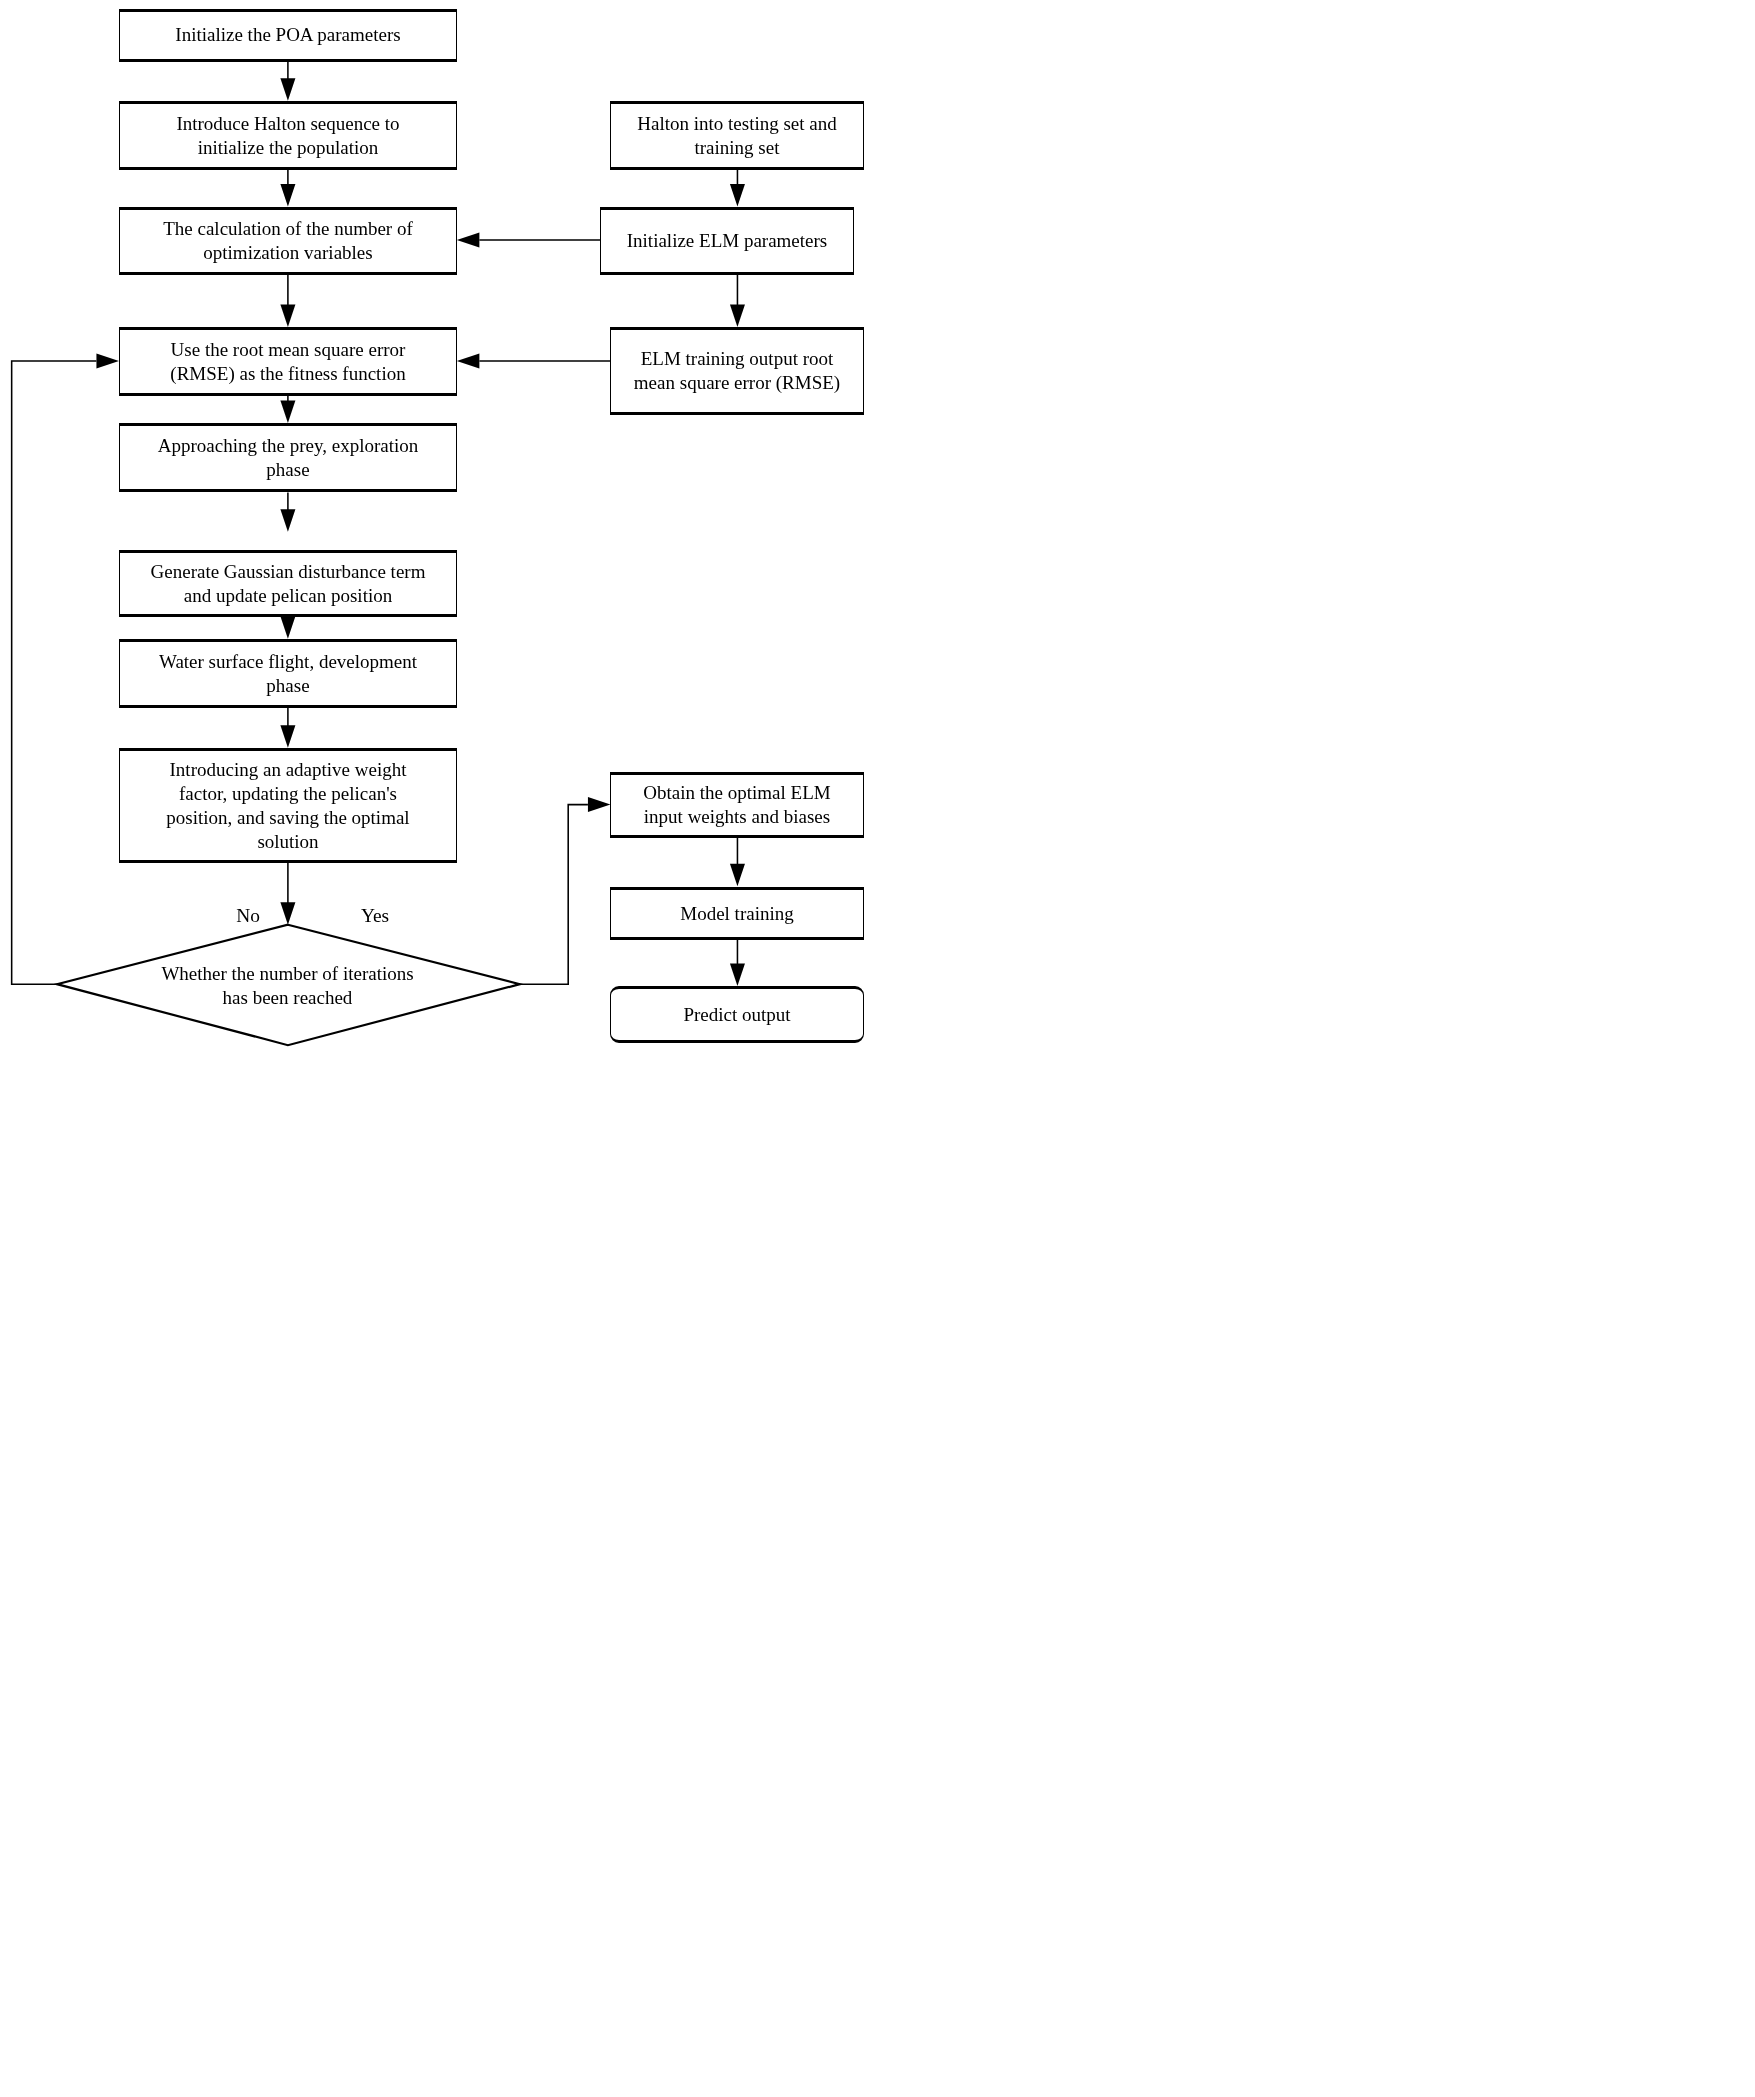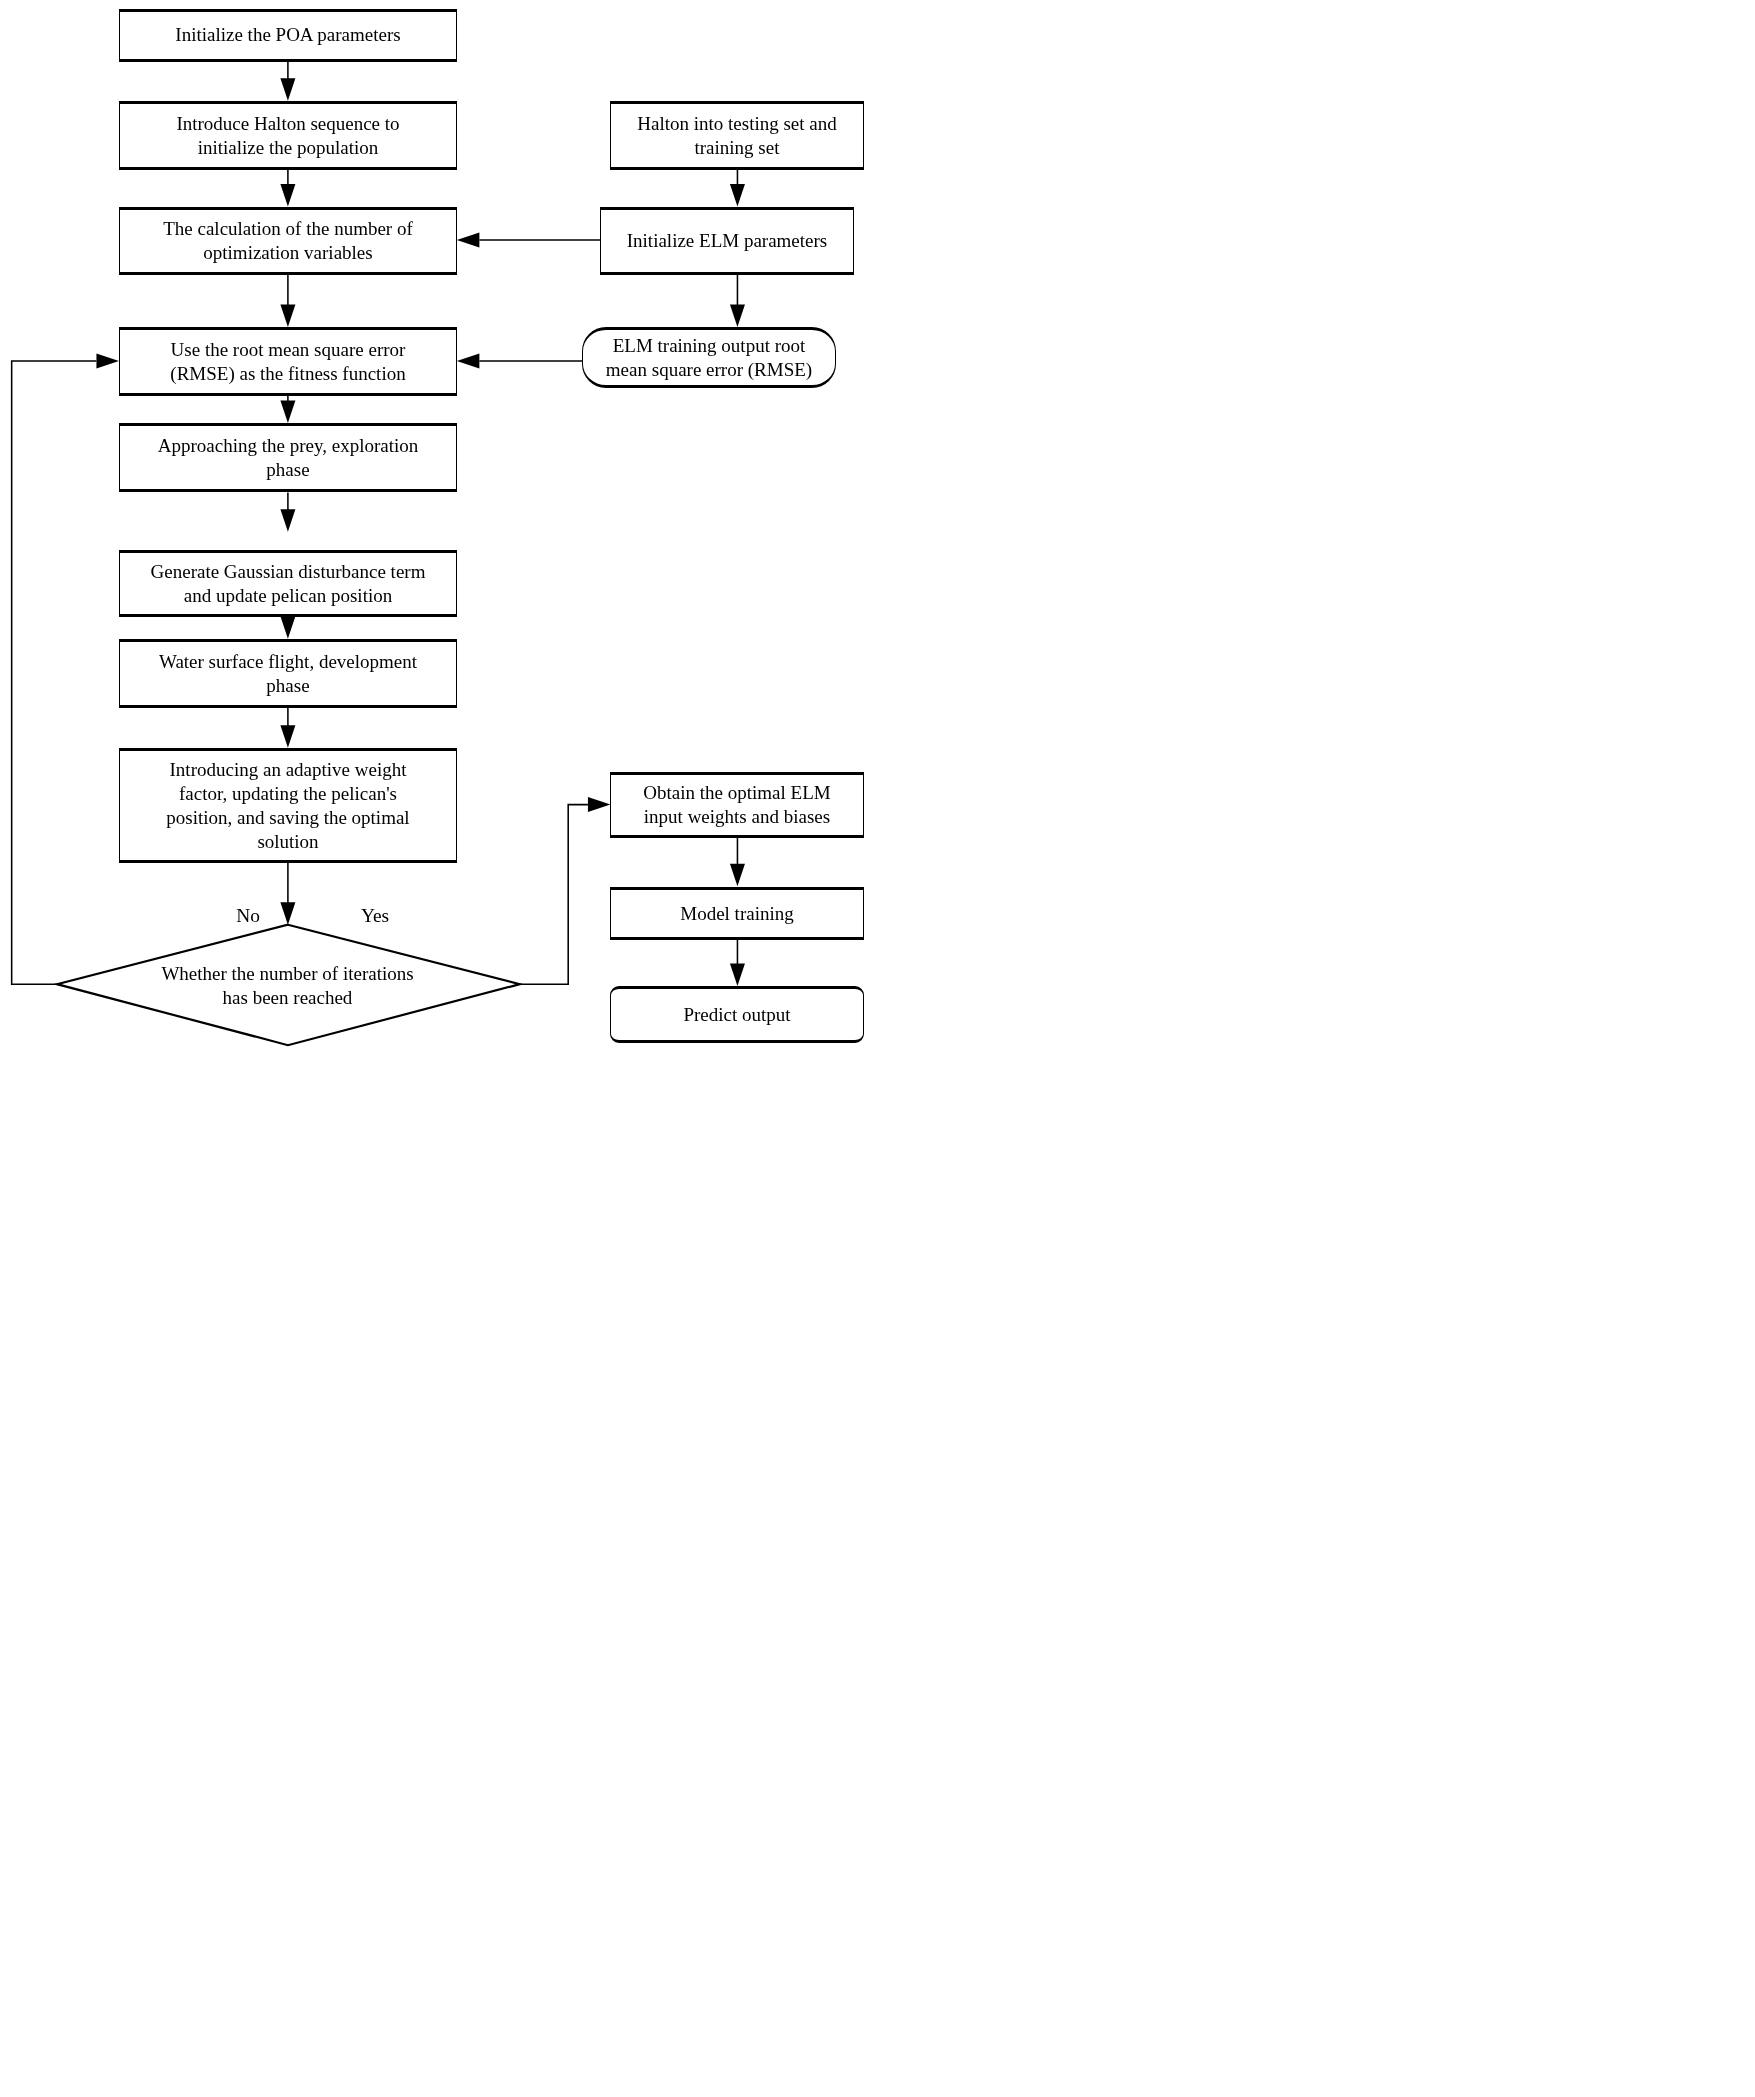--- a/index.html
+++ b/index.html
@@ -126,21 +126,21 @@
   <div class="edge-label" style="left:202px;top:916px;margin-left:46px;">No</div>
   <div class="edge-label" style="left:375px;top:916px;">Yes</div>
 
   <div class="node" style="left:610px;top:101px;width:254px;height:69px;">
     <span>Halton into testing set and
 training set</span>
   </div>
   <div class="node" style="left:582px;top:207px;width:254px;height:68px;margin-left:18px;">
     <span>Initialize ELM parameters</span>
   </div>
-  <div class="node" style="left:582px;top:327px;width:254px;height:61px;border-radius:24px;">
+  <div class="node" style="left:610px;top:327px;width:254px;height:88px;">
     <span>ELM training output root
 mean square error (RMSE)</span>
   </div>
   <div class="node" style="left:610px;top:772px;width:254px;height:66px;">
     <span>Obtain the optimal ELM
 input weights and biases</span>
   </div>
   <div class="node" style="left:610px;top:887px;width:254px;height:53px;">
     <span>Model training</span>
   </div>

